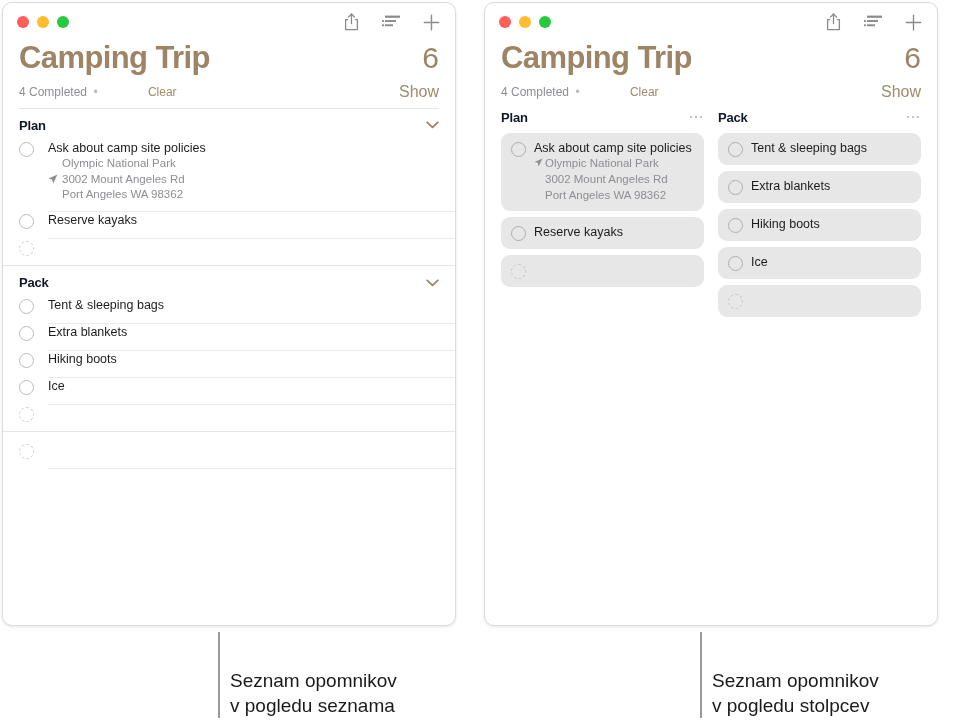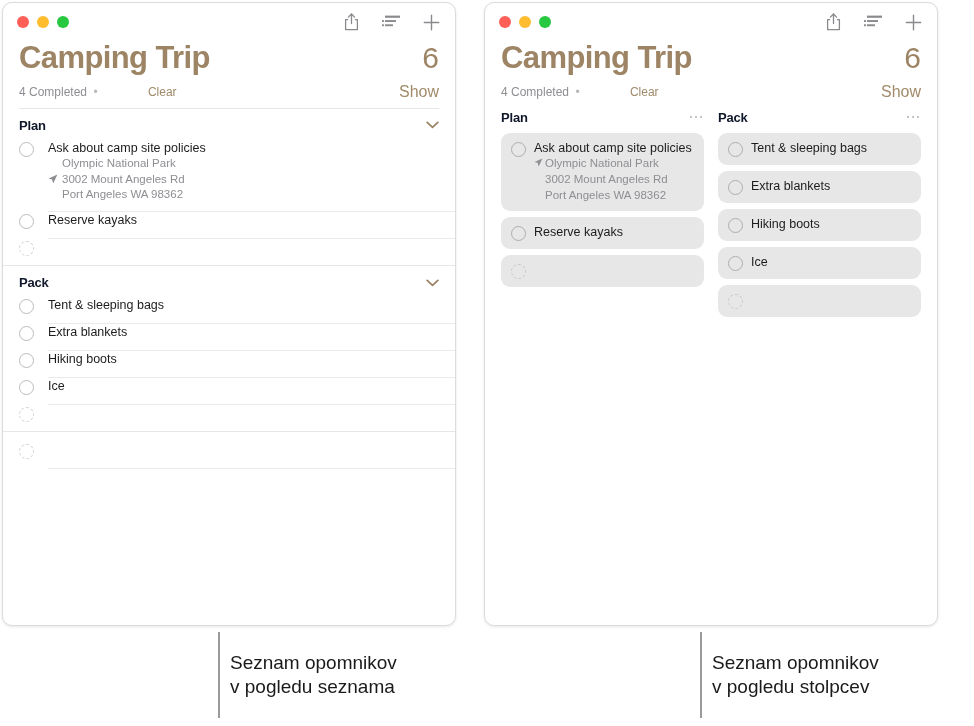--- a/index.html
+++ b/index.html
@@ -209,21 +209,21 @@
     padding-left: 11px;
     position: relative;
   }
   .card-sub .arrow-glyph { top: 2px; }
   .card.empty { min-height: 26px; align-items: center; }
 
   
   .caption {
     position: absolute;
     display: flex;
-    align-items: center;
+    align-items: flex-end;
   }
   .leader {
     width: 2px;
     background: #9a9a9a;
     flex: 0 0 auto;
   }
   .caption-text {
     font-size: 19px;
     color: #1a1a1a;
     line-height: 1.28;

